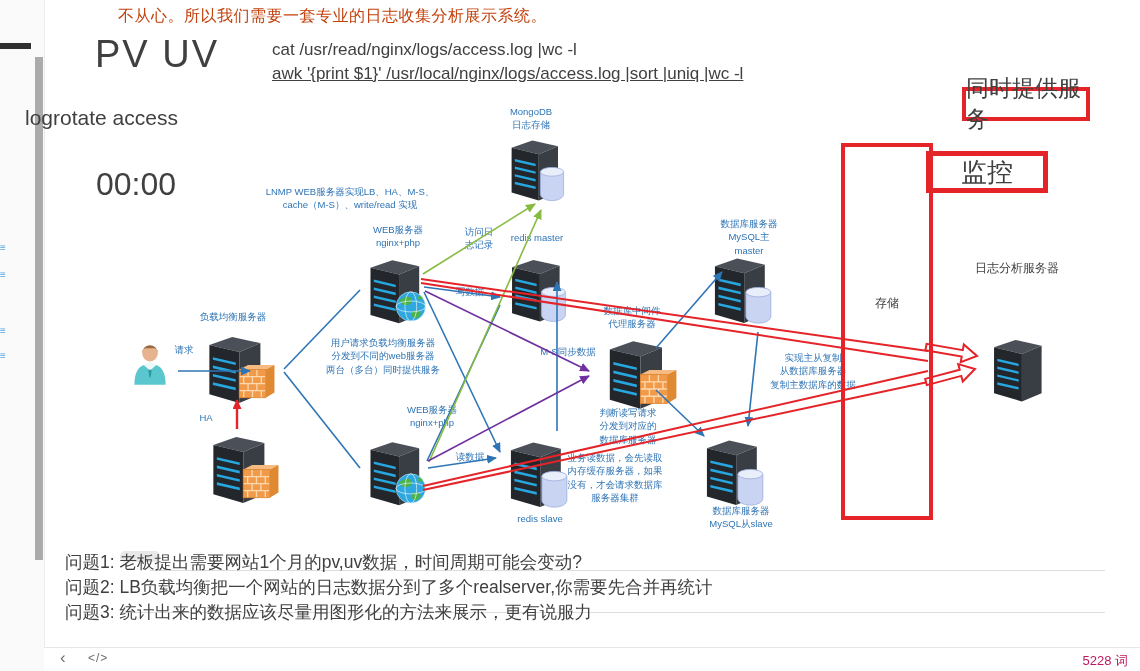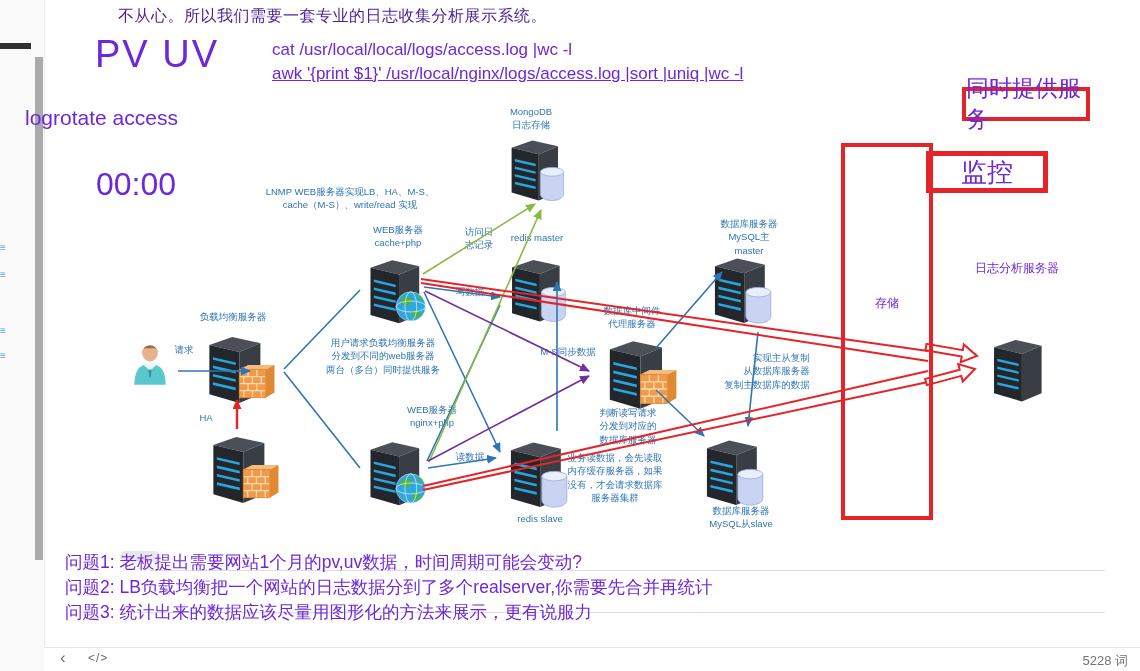--- a/index.html
+++ b/index.html
@@ -6,22 +6,22 @@
   .app{position:relative;width:1140px;height:671px;background:#fff;overflow:hidden;
        font-family:"Liberation Sans","DejaVu Sans",sans-serif;}
   
   .sidebar{position:absolute;left:0;top:0;width:44px;height:671px;background:#fafafa;border-right:1px solid #ececec;}
   .toggle{position:absolute;left:0;top:43px;width:31px;height:6px;background:#2f2f2f;}
   .sscroll{position:absolute;left:35px;top:57px;width:8px;height:503px;background:#ababab;}
   .frag{position:absolute;left:0;width:6px;height:9px;overflow:hidden;font-size:10px;color:#56a7e3;line-height:9px;}
   
   .doc{position:absolute;left:45px;top:0;width:1095px;height:648px;background:#fff;}
   .abs{position:absolute;}
-  .red{color:#6d28d9;}
-  .intro{left:118px;top:6px;font-size:16px;color:#4c1d95;letter-spacing:.5px;}
+  .red{color:#404040;}
+  .intro{left:118px;top:6px;font-size:16px;color:#c2410c;letter-spacing:.5px;}
   .pvuv{left:95px;top:33px;font-size:38px;letter-spacing:2px;}
   .cmd{left:272px;font-size:17px;}
   .c1{top:40px;} .c2{top:64px;text-decoration:underline;}
   .logrotate{left:25px;top:106px;font-size:21px;}
   .time{left:96px;top:166px;font-size:32px;}
   
   #diagram{position:absolute;left:0;top:0;width:1140px;height:671px;}
   .dtext{position:absolute;transform:translateX(-50%);text-align:center;white-space:pre-line;
          font-size:9.5px;line-height:1.42;color:#2e74b5;}
   .node{position:absolute;}
@@ -35,68 +35,68 @@
   .loglabel{left:975px;top:260px;font-size:12px;}
   
   .questions{left:65px;top:550px;font-size:17.5px;line-height:25px;}
   .fline{position:absolute;height:1px;background:rgba(0,0,0,.13);}
   .pill{position:absolute;left:120px;top:551px;width:40px;height:11px;background:rgba(0,0,0,.09);border-radius:5px;}
   
   .statusbar{position:absolute;left:44px;right:0;bottom:0;height:23px;background:#fff;border-top:1px solid #e7e7e7;}
   .sb-ic{position:absolute;color:#6f6f6f;cursor:pointer;}
   .back{left:16px;top:0px;font-size:17px;}
   .code{left:44px;top:3px;font-size:12px;letter-spacing:1px;}
-  .wc{position:absolute;right:12px;top:4px;font-size:13px;color:#737373;}
+  .wc{position:absolute;right:12px;top:4px;font-size:13px;color:#be185d;}
 </style>
 </head>
 <body>
 
 <div class="app">
 
   <aside class="sidebar">
     <div class="toggle"></div>
     <div class="frag" style="top:243px">≡</div>
     <div class="frag" style="top:270px">≡</div>
     <div class="frag" style="top:326px">≡</div>
     <div class="frag" style="top:351px">≡</div>
     <div class="sscroll"></div>
   </aside>
 
   <main class="doc"></main>
 
   <div class="abs intro">不从心。所以我们需要一套专业的日志收集分析展示系统。</div>
   <div class="abs pvuv red">PV  UV</div>
-  <div class="abs cmd c1 red">cat /usr/local/local/logs/access.log |wc -l</div>
+  <div class="abs cmd c1 red">cat /usr/read/nginx/logs/access.log |wc -l</div>
   <div class="abs cmd c2 red">awk '{print $1}' /usr/local/nginx/logs/access.log |sort |uniq |wc -l</div>
   <div class="abs logrotate red">logrotate  access</div>
   <div class="abs time red">00:00</div>
 
   <div id="diagram">
       <div class="dtext" style="left: 531px; top: 105px;">MongoDB
 日志存储</div>
       <div class="dtext" style="left: 350px; top: 185px;">LNMP WEB服务器实现LB、HA、M-S、
 cache（M-S）、write/read 实现</div>
       <div class="dtext" style="left: 398px; top: 223px;">WEB服务器
-cache+php</div>
+nginx+php</div>
       <div class="dtext" style="left: 471px; top: 225px; margin-left: 8px;">访问日
 志记录</div>
       <div class="dtext" style="left: 537px; top: 231px;">redis  master</div>
       <div class="dtext" style="left: 749px; top: 217px;">数据库服务器
 MySQL主
 master</div>
       <div class="dtext" style="left: 233px; top: 310px;">负载均衡服务器</div>
       <div class="dtext" style="left: 184px; top: 343px;">请求</div>
       <div class="dtext" style="left: 470px; top: 285px;">写数据</div>
       <div class="dtext" style="left: 383px; top: 336px;">用户请求负载均衡服务器
 分发到不同的web服务器
 两台（多台）同时提供服务</div>
       <div class="dtext" style="left: 568px; top: 345px;">M-S同步数据</div>
       <div class="dtext" style="left: 632px; top: 304px;">数据库中间件
 代理服务器</div>
-      <div class="dtext" style="left: 767px; top: 351px; text-align: right;">实现主从复制
+      <div class="dtext" style="left: 813px; top: 351px;">实现主从复制
 从数据库服务器
 复制主数据库的数据</div>
       <div class="dtext" style="left: 628px; top: 406px;">判断读写请求
 分发到对应的
 数据库服务器</div>
       <div class="dtext" style="left: 206px; top: 411px;">HA</div>
       <div class="dtext" style="left: 432px; top: 403px;">WEB服务器
 nginx+php</div>
       <div class="dtext" style="left: 470px; top: 450px;">读数据</div>
       <div class="dtext" style="left: 540px; top: 512px;">redis  slave</div>

